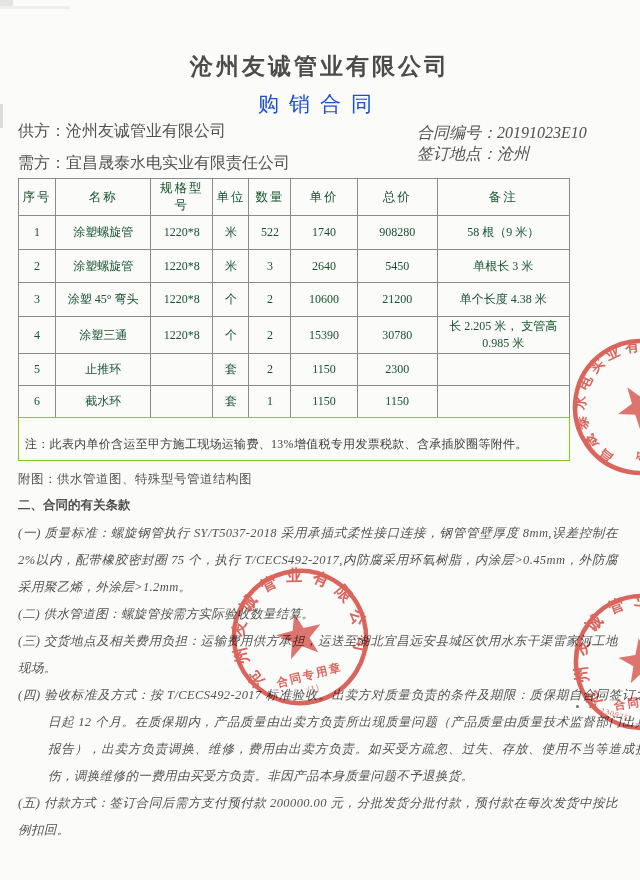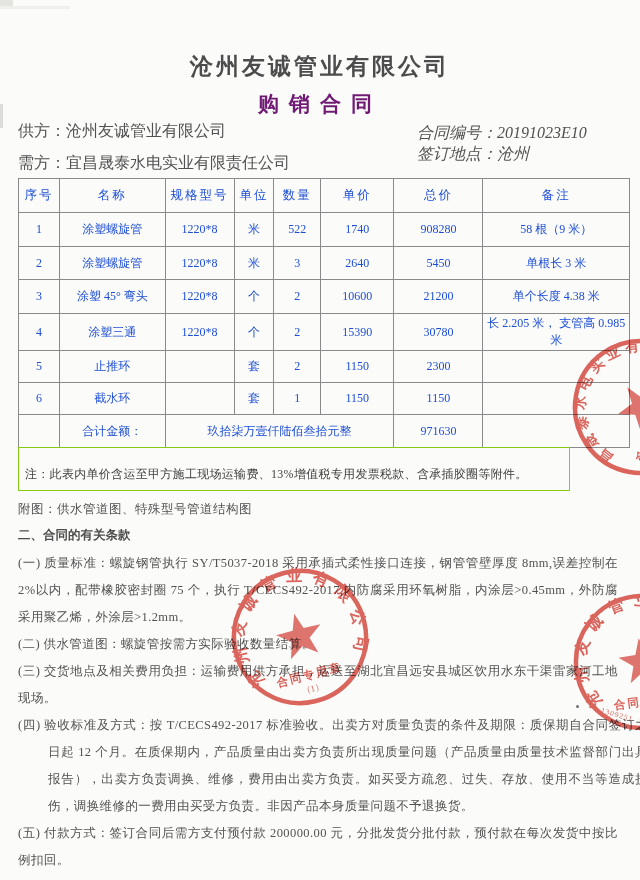--- a/index.html
+++ b/index.html
@@ -8,53 +8,53 @@
     background:#fbfbf9;
     font-family:"Liberation Serif","DejaVu Serif",serif;
     color:#515151;
   }
   .content{padding:0 18px;position:relative;}
   .company-title{
     margin:52px 0 0;text-align:center;font-size:23px;font-weight:600;
     letter-spacing:3px;color:#4c4c4c;line-height:30px;
   }
   .doc-title{
-    margin:8px 0 0;text-align:center;font-size:21px;font-weight:700;
-    letter-spacing:10px;color:#701a75;line-height:28px;
+    margin:8px 0 0;text-align:center;font-size:21px;font-weight:400;
+    letter-spacing:10px;color:#1d4ed8;line-height:28px;
   }
   .info-row{display:flex;margin-top:4px;font-size:16px;}
   .info-left{flex:1;}
   .info-left .line{line-height:18px;}
   .info-left .line + .line{margin-top:14px;}
   .info-right{width:205px;}
   .info-right .line{line-height:21px;font-style:italic;}
   .section-heading{font-size:12.5px;font-weight:700;color:#4e4e4e;}
   .heading-1{margin-top:-16px;}
   .heading-2{margin-top:9px;}
   table.items{
-    border-collapse:collapse;margin-top:6px;width:612px;
-    font-size:12px;color:#1d4ed8;table-layout:fixed;
+    border-collapse:collapse;margin-top:6px;width:552px;
+    font-size:12px;color:#14532d;table-layout:fixed;
   }
   table.items th,table.items td{
     border:1px solid #8a8a8a;text-align:center;vertical-align:middle;
     padding:1px 2px;font-weight:400;overflow:hidden;
   }
   table.items th{font-size:12.5px;letter-spacing:2px;}
   tr.hrow{height:34px;} tr.r1{height:34px;} tr.r2{height:33px;}
   tr.r3{height:34px;} tr.r4{height:35px;} tr.r5{height:32px;}
   tr.r6{height:32px;} tr.rtotal{height:33px;}
   .note-box{
     width:538px;border:1px solid #84cc16;margin-top:-1px;
     padding:18px 6px 7px;font-size:12px;color:#404040;letter-spacing:0.3px;
   }
   .attachment-line{margin-top:10px;font-size:12.5px;letter-spacing:0.5px;}
   .clauses{margin-top:6px;}
   .clauses p{
     margin:0;font-size:12.5px;line-height:27px;letter-spacing:0.4px;
-    text-align:justify;color:#525252;width:600px;
+    text-align:justify;color:#525252;width:600px;font-style:italic;
   }
   .clauses p.hang{padding-left:30px;text-indent:-30px;}
   
   .stamp{position:absolute;mix-blend-mode:multiply;opacity:0.82;}
   .stamp .ring{fill:none;stroke:#d6453c;stroke-width:4.5;}
   .stamp text{fill:#d6453c;font-family:"Liberation Serif","DejaVu Serif",serif;}
   .stamp .arc-text{font-size:16px;letter-spacing:9px;font-weight:600;}
   .stamp .arc-text-sm{font-size:14px;letter-spacing:5px;font-weight:600;}
   .stamp .bottom-text{font-size:11.5px;letter-spacing:2px;font-weight:600;}
   .stamp .sub-text{font-size:9px;}
@@ -165,27 +165,20 @@
     <tr class="r6">
       <td>6</td>
       <td>截水环</td>
       <td></td>
       <td>套</td>
       <td>1</td>
       <td>1150</td>
       <td>1150</td>
       <td></td>
     </tr>
-    <tr class="rtotal">
-      <td></td>
-      <td>合计金额：</td>
-      <td colspan="4">玖拾柒万壹仟陆佰叁拾元整</td>
-      <td>971630</td>
-      <td></td>
-    </tr>
   </tbody>
     </table>
 
   <div class="note-box">注：此表内单价含运至甲方施工现场运输费、13%增值税专用发票税款、含承插胶圈等附件。</div>
 
   <div class="attachment-line">附图：供水管道图、特殊型号管道结构图</div>
 
   <div class="section-heading heading-2">二、合同的有关条款</div>
 
   <div class="clauses">

